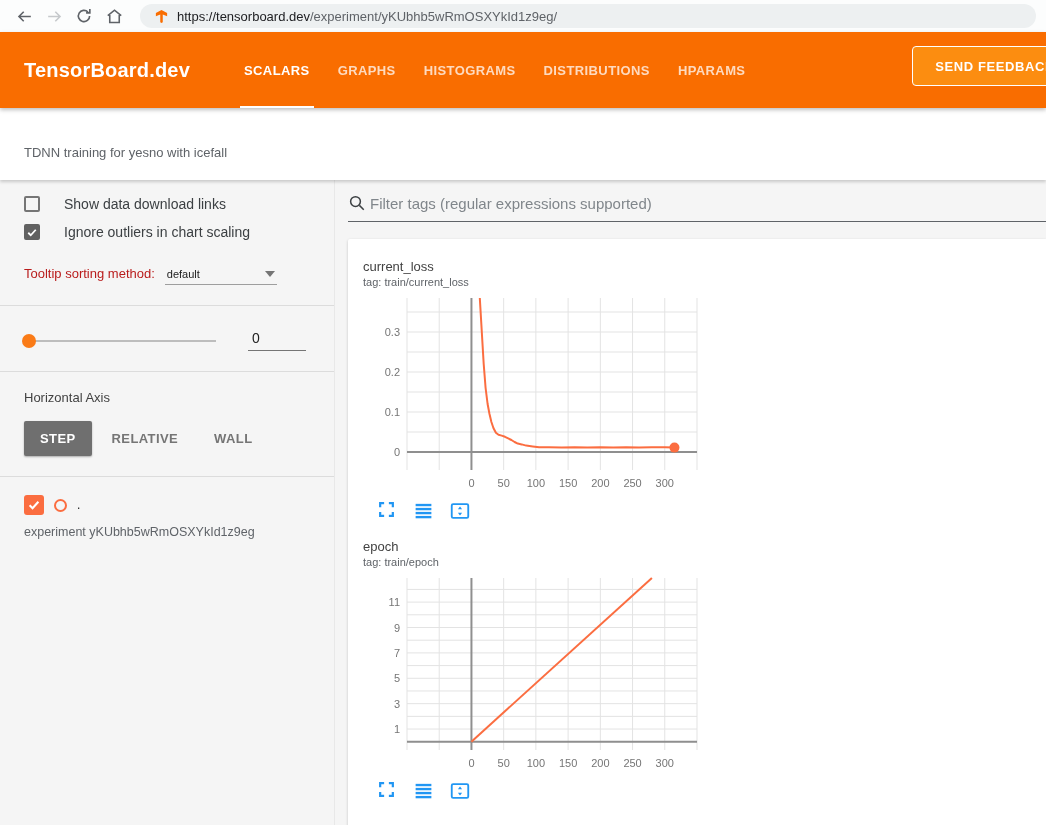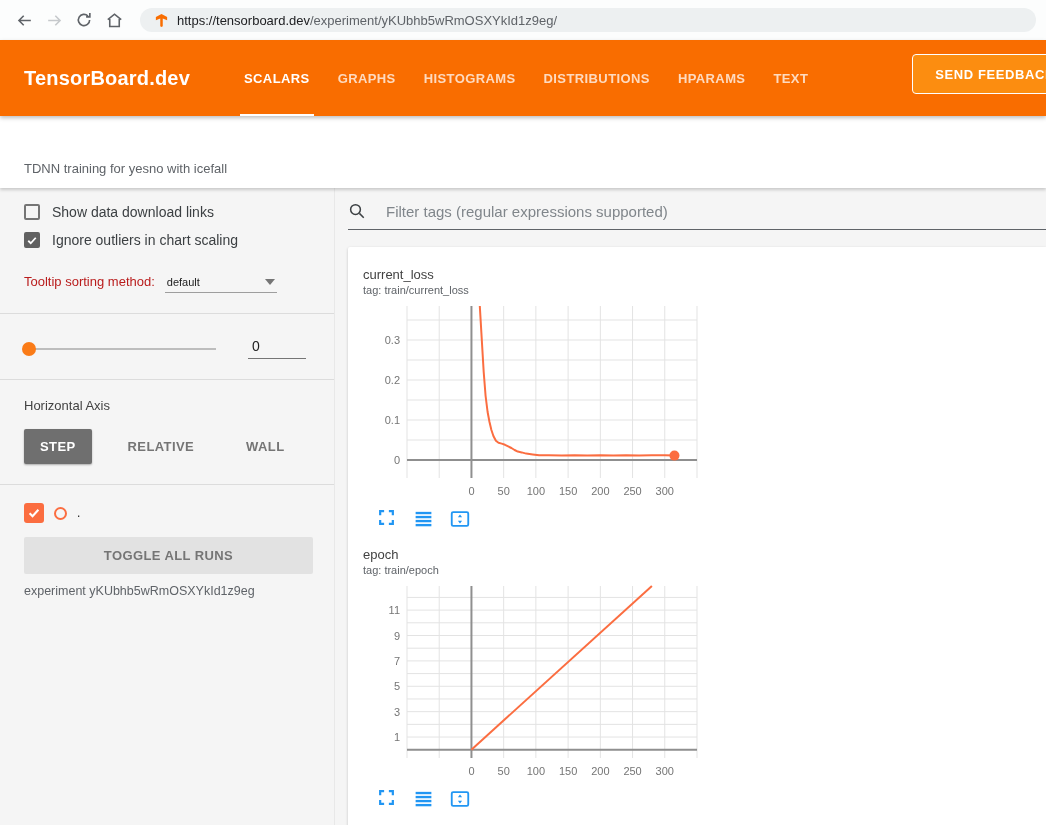--- a/index.html
+++ b/index.html
@@ -1,75 +1,75 @@
 <!DOCTYPE html>
 <html><head>
 <meta charset="utf-8">
 <style>
   * { box-sizing: border-box; margin: 0; padding: 0; }
   html,body { width:1046px; height:825px; overflow:hidden; }
   body { font-family:"Liberation Sans", sans-serif; background:#f5f5f5; position:relative; }
 
   
-  .chrome { height:40px; background:#fcfdfd; display:flex; align-items:center; gap:10px; padding:0 10px 0 14px; }
+  .chrome { height:32px; background:#fcfdfd; display:flex; align-items:center; gap:10px; padding:0 10px 0 14px; }
   .nav-ic { width:20px; height:20px; display:flex; align-items:center; justify-content:center; cursor:pointer; }
   .urlbar { flex:1; height:24px; background:#edf0f1; border-radius:13px; display:flex; align-items:center; gap:8px; padding:0 14px; margin-left:6px; }
   .urlbar .url { font-size:13px; color:#202124; white-space:nowrap; overflow:hidden; }
   .urlbar .url .path { color:#5f6368; }
 
   
   .tb-header { height:76px; background:#f96d00; display:flex; align-items:stretch; position:relative; z-index:3; box-shadow:0 2px 4px rgba(0,0,0,.25); }
   .brand { color:#fff; font-size:20px; font-weight:bold; align-self:center; padding:0 40px 0 24px; letter-spacing:.2px; }
   .tabs { display:flex; align-items:stretch; }
   .tab { display:flex; align-items:center; padding:0 14px; color:rgba(255,255,255,.75); font-size:13px; font-weight:bold; letter-spacing:.4px; position:relative; cursor:pointer; }
   .tab.active { color:#fff; }
   .tab.active::after { content:""; position:absolute; left:10px; right:10px; bottom:0; height:2px; background:#fff; }
   .feedback-btn { position:absolute; right:-32px; top:14px; height:40px; padding:0 22px; background:#fc8d10; border:1.5px solid #fff; border-radius:4px; color:#fff; font-size:13px; font-weight:bold; letter-spacing:.6px; display:flex; align-items:center; cursor:pointer; }
 
   
   .title-band { height:72px; background:#fff; position:relative; z-index:2; box-shadow:0 2px 3px rgba(0,0,0,.18); display:flex; align-items:flex-end; }
-  .exp-title { font-size:13px; color:#5f6368; padding:0 0 12px 24px; }
+  .exp-title { font-size:13px; color:#5f6368; padding:0 0 20px 24px; }
 
   
   .content { display:flex; height:653px; }
 
   
   .sidebar { width:335px; min-width:335px; background:#f5f5f5; padding:16px 20px 0 24px; border-right:1px solid #e8e8e8; }
-  .cb-row { display:flex; align-items:center; gap:12px; margin-bottom:12px; cursor:pointer; }
+  .cb-row { display:flex; align-items:center; gap:24px; margin-bottom:12px; cursor:pointer; }
   .cb { width:16px; height:16px; border:2px solid #757575; border-radius:2px; display:flex; align-items:center; justify-content:center; background:transparent; flex:none; }
   .cb svg { visibility:hidden; }
   .cb.checked { background:#616161; border-color:#616161; }
   .cb.checked svg { visibility:visible; }
   .cb-label { font-size:14px; color:#3c4043; }
   .tooltip-row { display:flex; align-items:flex-end; gap:10px; margin-top:26px; }
   .tooltip-label { font-size:13px; color:#b91c1c; padding-bottom:4px; }
   .select { width:112px; border-bottom:1px solid #9e9e9e; display:flex; align-items:center; justify-content:space-between; padding:0 2px 4px 2px; cursor:pointer; }
   .select .val { font-size:11px; color:#212121; }
   .caret { width:0; height:0; border-left:5px solid transparent; border-right:5px solid transparent; border-top:6px solid #757575; }
   .divider { border-top:1px solid #dcdcdc; margin:20px -20px 18px -24px; }
   .side-label { font-size:13px; color:#424242; }
   .slider-row { display:flex; align-items:center; margin-top:24px; }
   .slider-track { position:relative; width:192px; height:2px; background:#bdbdbd; }
   .slider-thumb { position:absolute; left:-2px; top:-6px; width:14px; height:14px; border-radius:50%; background:#fa7b17; cursor:pointer; }
   .slider-val { margin-left:32px; width:58px; border-bottom:1px solid #757575; font-size:14px; color:#212121; padding:0 0 4px 4px; }
-  .axis-btns { display:flex; align-items:center; gap:20px; margin-top:16px; }
+  .axis-btns { display:flex; align-items:center; gap:4px; margin-top:16px; }
   .axis-btn { font-size:13px; font-weight:bold; letter-spacing:.4px; color:#757575; padding:10px 16px; border-radius:2px; cursor:pointer; }
   .axis-btn.selected { background:#6f6f6f; color:#fff; box-shadow:0 1px 2px rgba(0,0,0,.3); }
   .runs-input { display:block; width:100%; background:transparent; border:none; outline:none; border-bottom:1px solid #616161; font-size:14px; color:#212121; padding:6px 0 8px; margin-top:14px; font-family:"Liberation Sans",sans-serif; }
   .runs-input::placeholder { color:#757575; }
   .run-row { display:flex; align-items:center; gap:10px; margin-top:16px; }
   .run-cb { width:20px; height:20px; border-radius:3px; background:#fb6d40; display:flex; align-items:center; justify-content:center; flex:none; cursor:pointer; }
   .run-circle { width:13px; height:13px; border:2.5px solid #fb6d40; border-radius:50%; flex:none; }
   .run-name { font-size:12px; color:#212121; }
   .toggle-btn { width:289px; margin-top:14px; background:#e2e2e2; border:none; border-radius:2px; padding:11px 0; font-size:13px; font-weight:bold; letter-spacing:.4px; color:#757575; cursor:pointer; font-family:"Liberation Sans",sans-serif; }
   .exp-note { margin-top:10px; font-size:12.5px; color:#5f6368; }
 
   
   .main { flex:1; min-width:0; padding:14px 0 0 13px; display:flex; flex-direction:column; }
-  .search-row { display:flex; align-items:center; gap:20px; padding-bottom:9px; border-bottom:1px solid #5f6368; }
+  .search-row { display:flex; align-items:center; gap:4px; padding-bottom:9px; border-bottom:1px solid #5f6368; }
   .search-input { flex:1; border:none; outline:none; background:transparent; font-size:15px; color:#202124; font-family:"Liberation Sans",sans-serif; }
   .search-input::placeholder { color:#80868b; }
   .card { margin-top:17px; background:#fff; border-radius:2px 0 0 2px; box-shadow:0 1px 3px rgba(0,0,0,.2); flex:1; }
   .card-header { padding:15px 16px 14px; font-size:14px; color:#3c4043; border-bottom:1px solid #ebebeb; cursor:pointer; }
   .charts { display:flex; flex-wrap:wrap; padding:20px 0 0 15px; }
   .chart-block { width:344px; margin-bottom:18px; }
   .chart-title { font-size:13px; color:#424242; font-weight:normal; }
   .chart-tag { font-size:11px; color:#5f6368; margin:2px 0 6px; }
   .chart-icons { display:flex; gap:15px; padding-left:14px; margin-top:4px; }
   .chart-icons .cicon { width:21px; height:21px; cursor:pointer; }
@@ -111,21 +111,20 @@
 </div>
 
 <div class="tb-header">
   <div class="brand">TensorBoard.dev</div>
   <div class="tabs">
       <div class="tab active">SCALARS</div>
       <div class="tab">GRAPHS</div>
       <div class="tab">HISTOGRAMS</div>
       <div class="tab">DISTRIBUTIONS</div>
       <div class="tab">HPARAMS</div>
-      <div class="tab">TEXT</div>
     </div>
   <button class="feedback-btn">SEND FEEDBACK</button>
 </div>
 
 <div class="title-band">
   <div class="exp-title">TDNN training for yesno with icefall</div>
 </div>
 
 <div class="content">
 
@@ -181,21 +180,20 @@
     <div class="run-row">
       <span class="run-cb">
         <svg viewBox="0 0 24 24" width="14" height="14">
             <path d="M4.5 12.5l5 5 10-11" fill="none" stroke="#fff" stroke-width="3.6"></path>
           </svg>
       </span>
       <span class="run-circle"></span>
       <span class="run-name">.</span>
     </div>
 
-    <button class="toggle-btn">TOGGLE ALL RUNS</button>
     <div class="exp-note">experiment yKUbhb5wRmOSXYkId1z9eg</div>
   </div>
 
   <div class="main">
     <div class="search-row">
       <span style="display:flex;">
         <svg width="18" height="18" viewBox="0 0 24 24" fill="none" stroke="#3c4043" stroke-width="2">
             <circle cx="10" cy="10" r="6.5"></circle>
             <path d="M15.2 15.2L21 21"></path>
           </svg>

